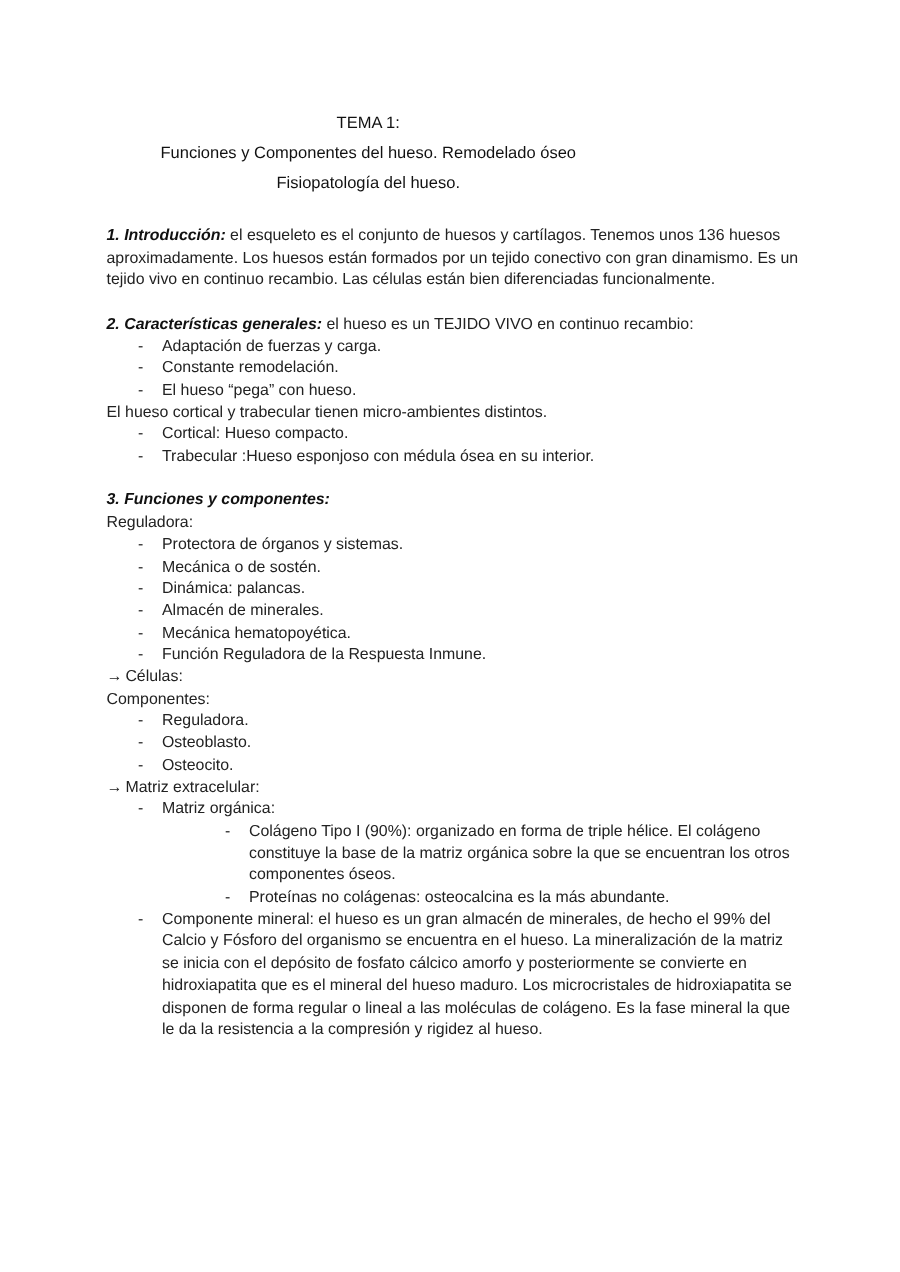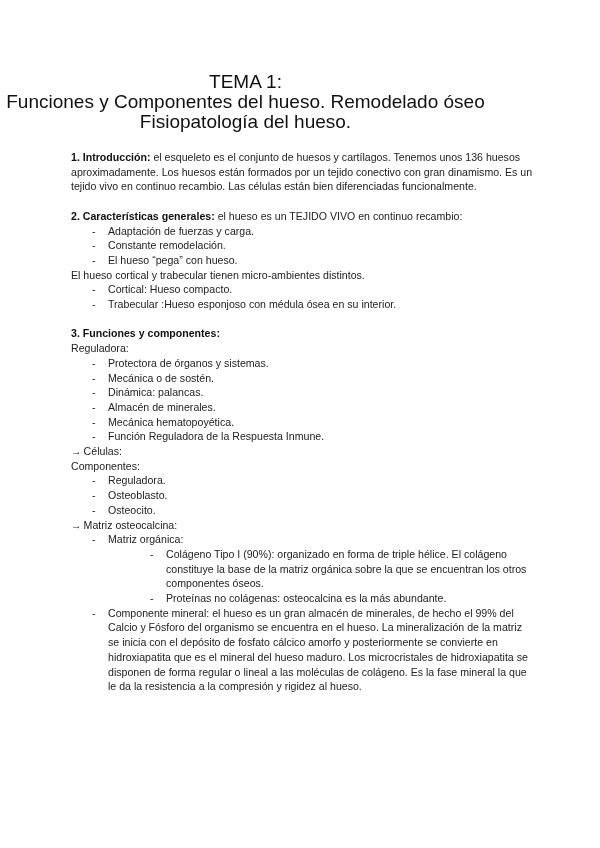--- a/index.html
+++ b/index.html
@@ -1,25 +1,25 @@
 <!DOCTYPE html>
 <html><head>
 <meta charset="utf-8">
 <style>
   html, body { margin: 0; padding: 0; background: #ffffff; }
   body { width: 600px; height: 848px; position: relative; overflow: hidden;
          font-family: "Liberation Sans", "DejaVu Sans", sans-serif; color: #1a1a1a; }
   .page { position: absolute; left: 0; top: 0; width: 600px; height: 848px; background: #fff; }
   .title { position: absolute; top: 72px; left: 0; width: 491px; text-align: center;
-           font-size: 19px; line-height: 20px; color: #111; }
+           font-size: 11px; line-height: 20px; color: #111; }
   .content { position: absolute; left: 71px; top: 150px; width: 462px;
              font-size: 10.6px; line-height: 14.7px; color: #222; }
   .p { margin: 0; }
   .gap { height: 14.7px; }
-  .b { font-weight: bold; color: #111; }
+  .b { font-weight: bold; color: #111; font-style: italic; }
   .li1 { position: relative; padding-left: 37px; }
   .li1 .dash { position: absolute; left: 21px; top: 0; }
   .li2 { position: relative; padding-left: 95px; }
   .li2 .dash { position: absolute; left: 79px; top: 0; }
   .arrow { margin-right: 2px; }
 </style>
 </head>
 <body>
 
 <div class="page">
@@ -52,20 +52,20 @@
     <div class="li1"><span class="dash">-</span><span>Almacén de minerales.</span></div>
     <div class="li1"><span class="dash">-</span><span>Mecánica hematopoyética.</span></div>
     <div class="li1"><span class="dash">-</span><span>Función Reguladora de la Respuesta Inmune.</span></div>
 
     <p class="p"><span class="arrow">→</span><span>Células:</span></p>
     <p class="p">Componentes:</p>
     <div class="li1"><span class="dash">-</span><span>Reguladora.</span></div>
     <div class="li1"><span class="dash">-</span><span>Osteoblasto.</span></div>
     <div class="li1"><span class="dash">-</span><span>Osteocito.</span></div>
 
-    <p class="p"><span class="arrow">→</span><span>Matriz osteocalcina:</span></p>
+    <p class="p"><span class="arrow">→</span><span>Matriz extracelular:</span></p>
     <div class="li1"><span class="dash">-</span><span>Matriz orgánica:</span></div>
     <div class="li2"><span class="dash">-</span><span>Colágeno Tipo I (90%): organizado en forma de triple hélice. El colágeno constituye la base de la matriz orgánica sobre la que se encuentran los otros componentes óseos.</span></div>
     <div class="li2"><span class="dash">-</span><span>Proteínas no colágenas: osteocalcina es la más abundante.</span></div>
     <div class="li1"><span class="dash">-</span><span>Componente mineral: el hueso es un gran almacén de minerales, de hecho el 99% del Calcio y Fósforo del organismo se encuentra en el hueso. La mineralización de la matriz se inicia con el depósito de fosfato cálcico amorfo y posteriormente se convierte en hidroxiapatita que es el mineral del hueso maduro. Los microcristales de hidroxiapatita se disponen de forma regular o lineal a las moléculas de colágeno. Es la fase mineral la que le da la resistencia a la compresión y rigidez al hueso.</span></div>
 
   </div>
 </div>
 
 </body></html>

